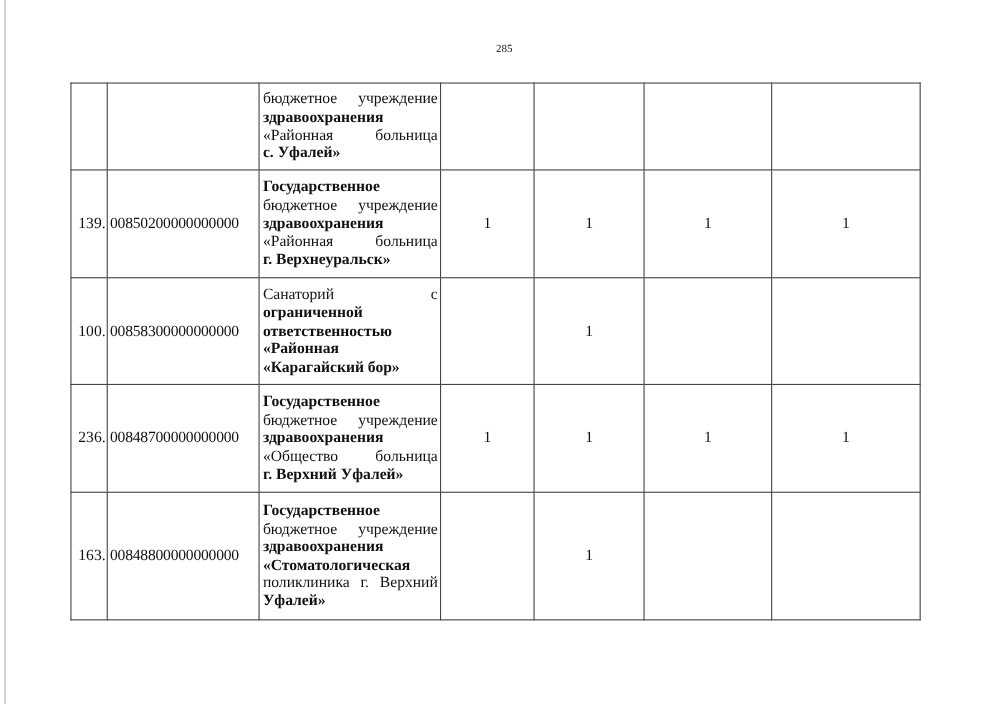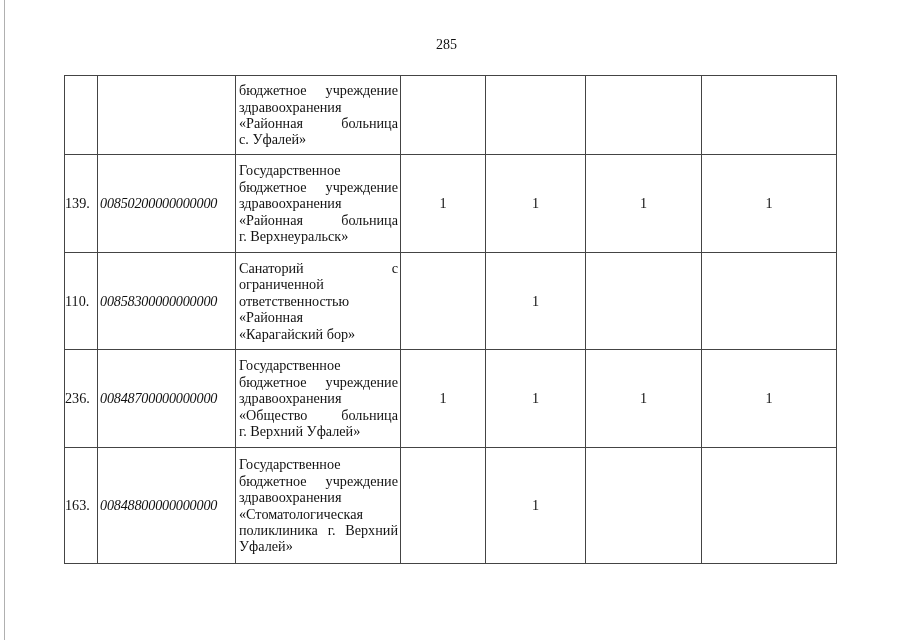--- a/index.html
+++ b/index.html
@@ -21,63 +21,64 @@
       top: 0;
       width: 1px;
       height: 640px;
       background: #b0b0b0;
     }
     .page-number {
       position: absolute;
       left: 436px;
       top: 36px;
       width: 30px;
-      text-align: left;
-      font-size: 14px;
+      text-align: right;
+      font-size: 10px;
       line-height: 18px;
     }
     table.doc-table {
       position: absolute;
       left: 64px;
       top: 75px;
       border-collapse: collapse;
       table-layout: fixed;
       width: 772px;
     }
     table.doc-table td {
       border: 1.2px solid #444444;
       padding: 0;
       font-size: 14.2px;
       line-height: 16.4px;
       vertical-align: middle;
       margin-top: 40px;
     }
     td.num {
+      text-align: right;
       padding-right: 1px !important;
       white-space: nowrap;
     }
     td.code {
       text-align: left;
       padding-left: 2px !important;
       white-space: nowrap;
       letter-spacing: -0.2px;
-      font-style: italic;
     }
     td.name {
       text-align: justify;
       padding: 6px 2px 6px 3px !important;
       vertical-align: top;
     }
     td.name .line {
       display: block;
       text-align: justify;
       text-align-last: justify;
     }
     td.name .line.last {
       text-align-last: left;
+      font-weight: bold;
     }
     td.val {
       text-align: center;
     }
   </style>
 </head>
 <body>
 
 <div class="scan-edge"></div>
 
@@ -120,21 +121,21 @@
         <span class="line">«Районная больница</span>
         <span class="line last">г. Верхнеуральск»</span>
       </td>
       <td class="val">1</td>
       <td class="val">1</td>
       <td class="val">1</td>
       <td class="val">1</td>
     </tr>
 
     <tr style="height:97px">
-      <td class="num">110.</td>
+      <td class="num">100.</td>
       <td class="code">00858300000000000</td>
       <td class="name">
         <span class="line">Санаторий с</span>
         <span class="line last">ограниченной</span>
         <span class="line last">ответственностью</span>
         <span class="line last">«Районная</span>
         <span class="line last">«Карагайский бор»</span>
       </td>
       <td class="val"></td>
       <td class="val">1</td>

